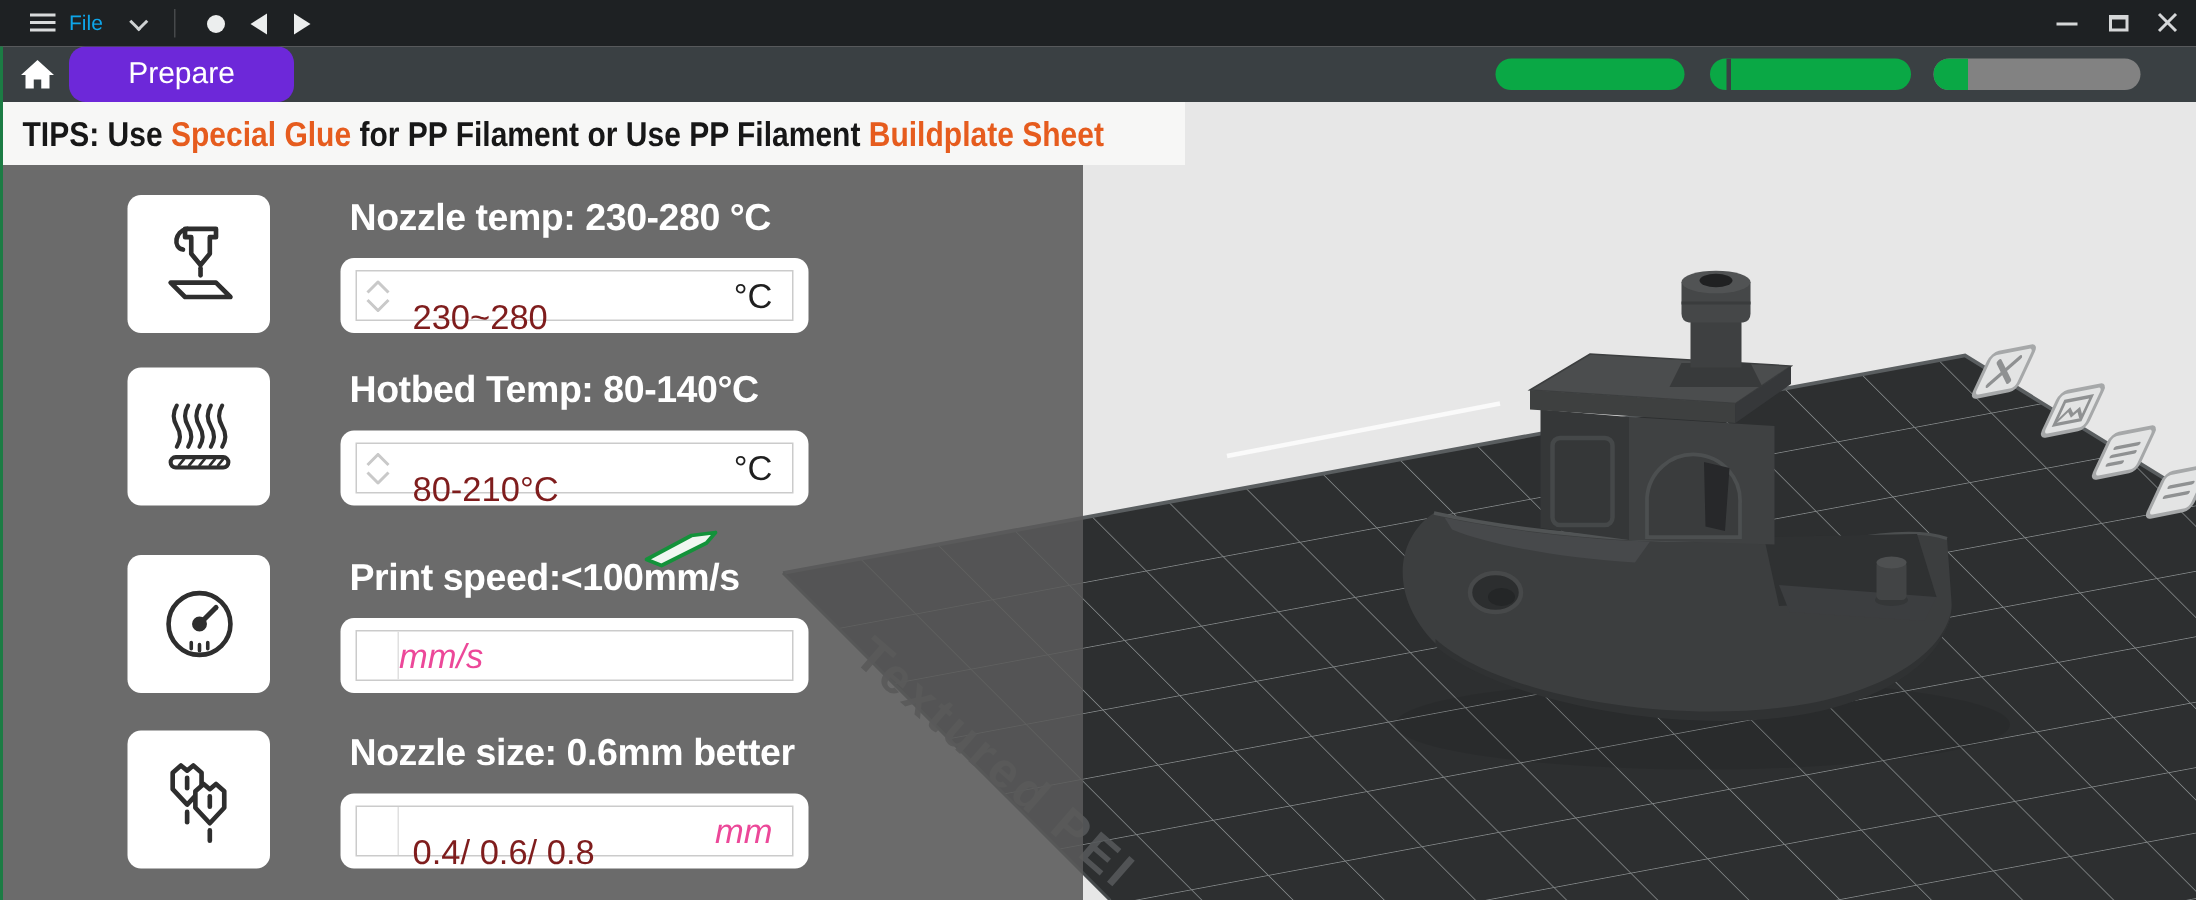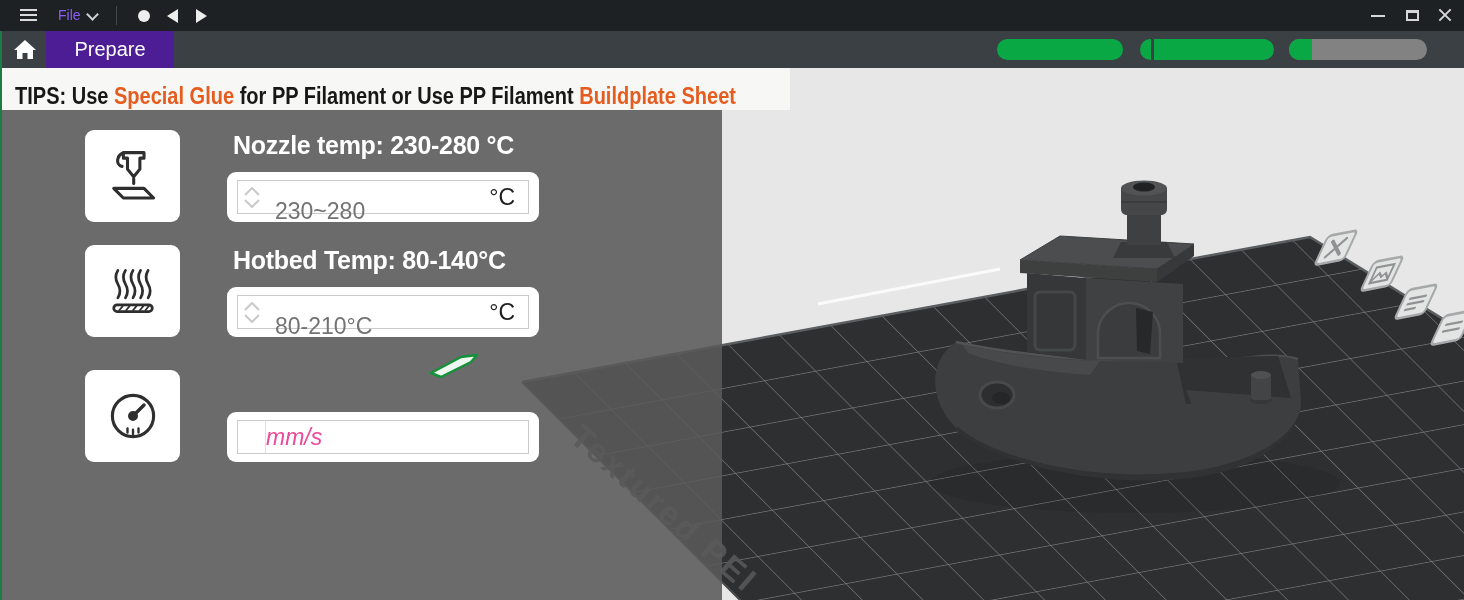--- a/index.html
+++ b/index.html
@@ -4,54 +4,54 @@
 <style>
   * { margin:0; padding:0; box-sizing:border-box; }
   html,body { width:1464px; height:600px; overflow:hidden;
     font-family:"Liberation Sans", sans-serif; background:#e7e7e7; }
 
   
   .titlebar { position:absolute; left:0; top:0; width:1464px; height:31px;
     background:#1e2123; z-index:40; }
   .hamburger { position:absolute; left:20px; top:9px; width:17px; height:13px; cursor:pointer; }
   .hamburger span { display:block; height:2px; background:#d9dbdc; margin-bottom:3px; }
-  .menu-label { position:absolute; left:58px; top:7px; color:#8b5cf6; font-size:14px; }
+  .menu-label { position:absolute; left:46px; top:7px; color:#0ea5e9; font-size:14px; }
   .menu-chevron { position:absolute; left:88px; top:10px; width:9px; height:9px;
     border-right:2px solid #cfd2d3; border-bottom:2px solid #cfd2d3; transform:rotate(45deg); }
   .tb-divider { position:absolute; left:116px; top:6px; width:1px; height:19px; background:#46494b; }
   .rec-dot { position:absolute; left:138px; top:10px; width:12px; height:12px;
     border-radius:50%; background:#eceeee; }
   .tri-left { position:absolute; left:167px; top:9px; width:0; height:0;
     border-top:7px solid transparent; border-bottom:7px solid transparent; border-right:11px solid #eceeee; }
   .tri-right { position:absolute; left:196px; top:9px; width:0; height:0;
     border-top:7px solid transparent; border-bottom:7px solid transparent; border-left:11px solid #eceeee; }
   .win-btn { position:absolute; top:0; width:30px; height:31px; cursor:pointer; }
   .wb-min { left:1363px; } .wb-max { left:1397px; } .wb-close { left:1430px; }
   .wb-min i { position:absolute; left:8px; top:15px; width:14px; height:2px; background:#d5d7d8; }
   .wb-max i { position:absolute; left:9px; top:10px; width:13px; height:11px; border:2px solid #d5d7d8; border-top-width:3px; }
   .wb-close i, .wb-close b { position:absolute; left:7px; top:14px; width:16px; height:2px; background:#d5d7d8; }
   .wb-close i { transform:rotate(45deg);} .wb-close b { transform:rotate(-45deg);}
 
   
   .navbar { position:absolute; left:0; top:31px; width:1464px; height:37px;
     background:#3a4043; z-index:39; }
   .home-btn { position:absolute; left:6px; top:0; width:38px; height:37px; cursor:pointer; }
-  .tab-prepare { position:absolute; left:46px; top:0; width:128px; height:37px;
-    background:#4c1d95; color:#fff; font-size:20px; font-weight:400;
-    display:flex; align-items:center; justify-content:center; cursor:pointer; }
+  .tab-prepare { position:absolute; left:46px; top:0; width:150px; height:37px;
+    background:#6d28d9; color:#fff; font-size:20px; font-weight:400;
+    display:flex; align-items:center; justify-content:center; cursor:pointer;border-radius:11px; }
   .pill { position:absolute; top:8px; height:21px; border-radius:11px; overflow:hidden; }
   .pill1 { left:997px; width:126px; background:#0aa845; }
   .pill2 { left:1140px; width:134px; background:#0aa845; }
   .pill2:after { content:""; position:absolute; left:11px; top:0; bottom:0; width:3px; background:#3a4043; }
   .pill3 { left:1289px; width:138px; background:#828282; }
   .pill3 .fill { position:absolute; left:0; top:0; bottom:0; width:23px; background:#0aa845; }
 
   
   .tipsbar { position:absolute; left:0; top:68px; width:790px; height:42px;
-    background:#f7f7f6; z-index:30; display:flex; align-items:flex-end; }
+    background:#f7f7f6; z-index:30; display:flex; align-items:center; }
   .tips-line { display:inline-block; margin-left:15px; font-size:23px; font-weight:700;
     color:#171717; white-space:nowrap; transform:scaleX(.87); transform-origin:0 50%; }
   .tips-line .hl { color:#e65c1e; }
 
   
   .viewport { position:absolute; left:0; top:68px; width:1464px; height:532px; z-index:1; }
 
   
   .overlay { position:absolute; left:0; top:110px; width:722px; height:490px;
     background:rgba(90,90,90,0.88); z-index:20; }
@@ -60,21 +60,21 @@
   .iconbox { position:absolute; left:0; top:0; width:95px; height:92px;
     background:#fff; border-radius:9px; display:flex; align-items:center; justify-content:center; }
   .card-title { position:absolute; left:148px; top:1px; font-size:25px; font-weight:700;
     color:#fff; white-space:nowrap; letter-spacing:-0.3px; }
   .inputwrap { position:absolute; left:142px; top:42px; width:312px; height:50px;
     background:#fff; border-radius:9px; padding:8px 10px; }
   .field { height:100%; border:1.5px solid #cbcbcb; display:flex; align-items:center; background:#fff; cursor:text; }
   .spin { width:28px; align-self:stretch; display:flex; flex-direction:column;
     align-items:center; justify-content:center; gap:3px; }
   .no-chevrons .spin { border-right:1px solid #e0e0e0; }
-  .value { flex:1; font-size:23px; color:#737373; padding-left:9px; white-space:nowrap;margin-top:28px; }
+  .value { flex:1; font-size:23px; color:#7f1d1d; padding-left:9px; white-space:nowrap;margin-top:28px; }
   .unit { font-size:23px; padding-right:13px; }
   .unit-dark { color:#1f1f1f; } .unit-muted { color:#ec4899;font-style:italic; }
   .scribble { position:absolute; left:342px; top:-17px; }
 
   .edge-strip { position:absolute; left:0; top:31px; width:2px; height:569px;
     background:#1c7c44; z-index:60; }
 </style>
 </head>
 <body>
 
@@ -258,26 +258,47 @@
 
   <div class="card card3">
     <div class="iconbox">
       <svg width="66" height="66" viewBox="0 0 96 96" fill="none" stroke="#2e2e2e" stroke-width="4.5" stroke-linecap="round">
         <circle cx="48" cy="48" r="30"></circle>
         <path d="M48,48 L64,32" stroke-width="5"></path>
         <circle cx="48" cy="48" r="5" fill="#2e2e2e"></circle>
         <path d="M40,66 v6 M48,68 v6 M56,66 v6" stroke-width="3.5"></path>
       </svg>
     </div>
+    <div class="card-title">Print speed:&lt;100mm/s</div>
     <svg class="scribble" width="54" height="26" viewBox="0 0 54 26">
       <path d="M4,20 L34,4 L50,2 L44,9 L14,24 Z" fill="#f0f7f1" stroke="#13923a" stroke-width="2.5" stroke-linejoin="round"></path>
     </svg>
     <div class="inputwrap">
       <div class="field no-chevrons">
         <div class="spin"></div>
         <div class="unit unit-muted">mm/s</div>
       </div>
     </div>
   </div>
 
+  <div class="card card4">
+    <div class="iconbox">
+      <svg width="66" height="66" viewBox="0 0 96 96" fill="none" stroke="#2e2e2e" stroke-width="4.5" stroke-linejoin="round" stroke-linecap="round">
+        <path d="M22,22 l8,-7 6,5 6,-5 8,7 v16 l-14,15 -14,-15 z"></path>
+        <path d="M36,27 v10"></path>
+        <path d="M36,60 v10"></path>
+        <path d="M44,40 l8,-7 6,5 6,-5 8,7 v16 l-14,15 -14,-15 z" fill="#ffffff"></path>
+        <path d="M58,45 v10"></path>
+        <path d="M58,78 v10"></path>
+      </svg>
+    </div>
+    <div class="card-title">Nozzle size: 0.6mm better</div>
+    <div class="inputwrap">
+      <div class="field no-chevrons">
+        <div class="spin"></div>
+        <div class="value">0.4/ 0.6/ 0.8</div>
+        <div class="unit unit-muted">mm</div>
+      </div>
+    </div>
+  </div>
 </div>
 
 <div class="edge-strip"></div>
 
 </body></html>

